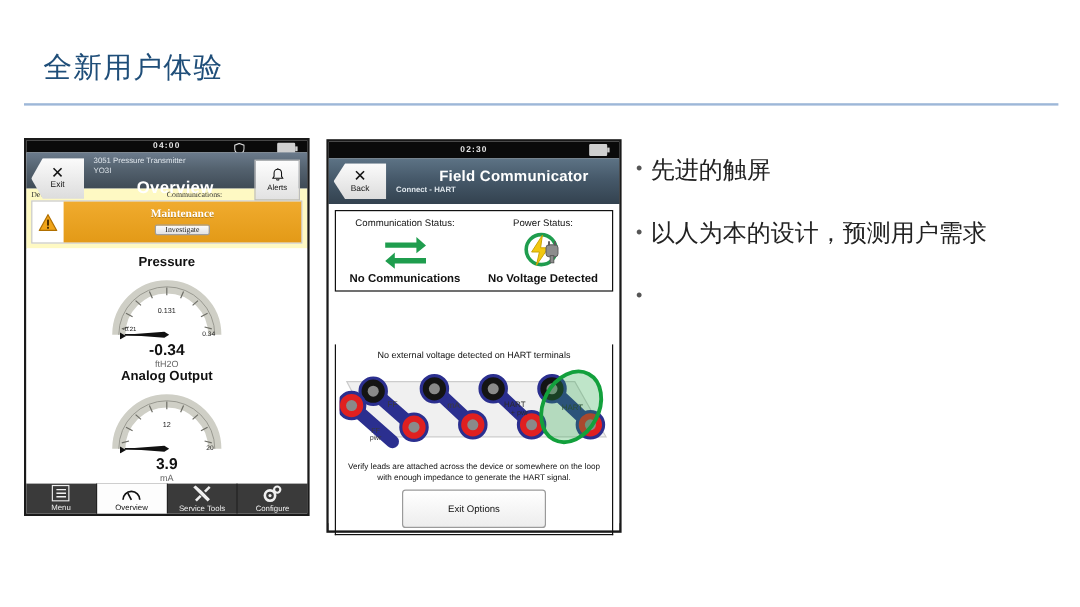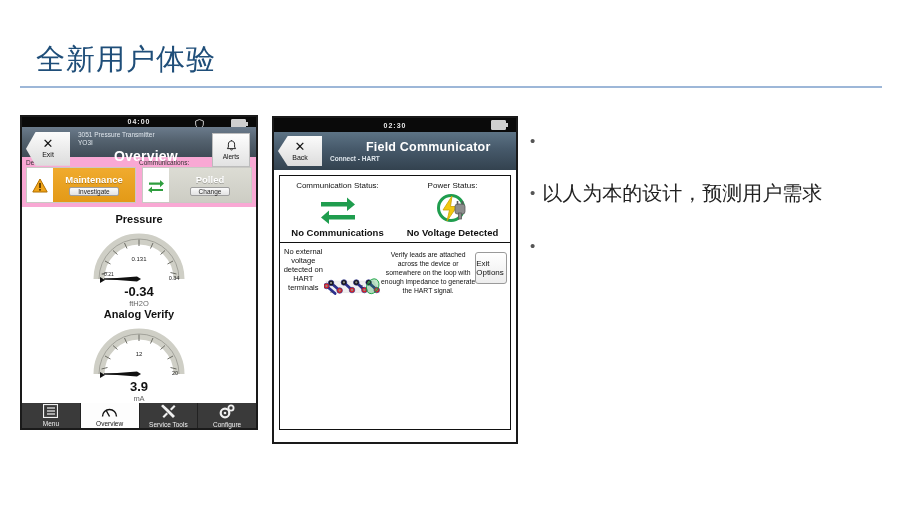--- a/index.html
+++ b/index.html
@@ -6,21 +6,21 @@
   body{
     width:900px;height:506px;background:#ffffff;
     font-family:"Liberation Sans","DejaVu Sans",sans-serif;
     overflow:hidden;position:relative;
   }
   .slide{position:absolute;inset:0;}
 
   
   .slide-title{
     position:absolute;left:36px;top:40px;
-    font-size:29px;color:#1f4e79;letter-spacing:1px;
+    font-size:24px;color:#1f4e79;letter-spacing:1px;
     font-family:"DejaVu Sans","Liberation Sans",sans-serif;
     white-space:nowrap;
   }
   .title-rule{
     position:absolute;left:20px;top:86px;width:862px;height:2px;
     background:#9db7d8;
   }
 
   
   .device{position:absolute;background:#ffffff;border:2px solid #1a1a1a;box-sizing:border-box;}
@@ -62,21 +62,21 @@
   .hdr-main-sm{font-size:12.5px;}
   .alerts-btn{
     position:absolute;right:6px;top:6px;width:36px;height:32px;
     background:linear-gradient(180deg,#fdfdfd,#e2e2e2);border:1px solid #bcbcbc;
     display:flex;flex-direction:column;align-items:center;justify-content:center;
     color:#111;cursor:pointer;
   }
   .alerts-btn .lbl{font-size:6.5px;margin-top:1px;}
 
   
-  .strip{background:#f9a8d4;padding:2px 4px 4px;}
+  .strip{background:#fef9c3;padding:2px 4px 4px;font-family:Liberation Serif, serif;}
   .strip-labels{display:flex;font-size:6.5px;color:#333;}
   .strip-labels span:first-child{width:50%;}
   .strip-cards{display:flex;gap:6px;margin-top:1px;}
   .card{flex:1;display:flex;align-items:center;border:1px solid #c9c9c4;height:34px;background:#fff;}
   .card .ico{width:26px;display:flex;align-items:center;justify-content:center;}
   .card .body{flex:1;height:100%;display:flex;flex-direction:column;align-items:center;justify-content:center;}
   .card-warn .body{background:linear-gradient(180deg,#f0ab2e,#e39a17);}
   .card-ok .body{background:linear-gradient(180deg,#dcdcd4,#cdcdc4);}
   .card .state{font-size:9.5px;font-weight:bold;color:#fff;text-shadow:0 1px 0 rgba(0,0,0,.25);line-height:11px;}
   .card .act{
@@ -107,21 +107,21 @@
   .navitem .nlbl{font-size:6.5px;margin-top:2px;}
 
   
   .rbody{background:#fff;padding:5px 5px 6px;height:calc(100% - 58px);box-sizing:border-box;display:flex;flex-direction:column;}
   .status-row{display:flex;border:1px solid #111;padding:5px 0 4px;}
   .status-col{flex:1;text-align:center;}
   .status-col .sc-lbl{font-size:8px;color:#111;}
   .status-col .sc-val{font-size:9.5px;font-weight:bold;color:#111;margin-top:2px;}
   .status-col svg{display:block;margin:3px auto 2px;}
 
-  .term-box{border:1px solid #111;border-top:none;flex:1;display:flex;flex-direction:row;padding:4px 3px 5px;}
+  .term-box{border:1px solid #111;border-top:none;flex:1;display:flex;flex-direction:column;padding:4px 3px 5px;margin-top:44px;}
   .term-msg{font-size:7.5px;color:#111;text-align:center;margin-bottom:2px;}
   .term-note{font-size:6.8px;color:#111;text-align:center;line-height:9px;margin-top:3px;}
   .more-opt{
     margin:5px auto 0;width:118px;height:30px;border:1px solid #9a9a9a;border-radius:3px;
     background:linear-gradient(180deg,#ffffff,#ededed);
     display:flex;align-items:center;justify-content:center;font-size:8px;color:#111;cursor:pointer;
   }
 
   
   .bullets{position:absolute;left:530px;top:128px;width:350px;}
@@ -184,32 +184,20 @@
               <rect x="7.2" y="5" width="1.6" height="5" fill="#4a2d00"></rect>
               <rect x="7.2" y="11" width="1.6" height="1.6" fill="#4a2d00"></rect>
             </svg>
           </div>
           <div class="body">
             <div class="state">Maintenance</div>
             <div class="act">Investigate</div>
           </div>
         </div>
 
-        <div class="card card-ok">
-          <div class="ico">
-            <svg width="18" height="15" viewBox="0 0 18 15">
-              <path d="M2 4.5 H13 L13 2 L17 5.6 L13 9.2 L13 6.8 H2 Z" fill="#2f9e3f"></path>
-              <path d="M16 11 H5 L5 8.6 L1 12.2 L5 15 L5 13 H16 Z" fill="#2f9e3f"></path>
-            </svg>
-          </div>
-          <div class="body">
-            <div class="state">Polled</div>
-            <div class="act">Change</div>
-          </div>
-        </div>
 
       </div>
     </div>
 
     <div class="gauges">
 
       <div class="gauge">
         <div class="g-title">Pressure</div>
         <svg width="96" height="56" viewBox="0 0 96 56">
           <path d="M8 52 A40 40 0 0 1 88 52" fill="none" stroke="#cfcfc6" stroke-width="11"></path>
@@ -230,21 +218,21 @@
           <text x="17" y="49" font-size="5" fill="#222" text-anchor="middle" font-family="Liberation Sans, sans-serif">-0.21</text>
           <polygon points="9,50 14,53 9,56" fill="#111"></polygon>
           <path d="M13 52 L46 49.5 L50 52 L46 54.5 Z" fill="#111"></path>
           <line x1="13" y1="52" x2="40" y2="52" stroke="#111" stroke-width="1.4"></line>
         </svg>
         <div class="g-val">-0.34</div>
         <div class="g-unit">ftH2O</div>
       </div>
 
       <div class="gauge">
-        <div class="g-title">Analog Verify</div>
+        <div class="g-title">Analog Output</div>
         <svg width="96" height="56" viewBox="0 0 96 56">
           <path d="M8 52 A40 40 0 0 1 88 52" fill="none" stroke="#cfcfc6" stroke-width="11"></path>
           <path d="M8 52 A40 40 0 0 1 88 52" fill="none" stroke="#8e8e86" stroke-width="0.7"></path>
           <g stroke="#6d6d66" stroke-width="1">
             <line x1="10.5" y1="47" x2="16.5" y2="45.5"></line>
             <line x1="14" y1="34" x2="19.5" y2="37"></line>
             <line x1="22" y1="23.5" x2="26.5" y2="27.5"></line>
             <line x1="33.5" y1="16" x2="36" y2="21.5"></line>
             <line x1="48" y1="12.5" x2="48" y2="19"></line>
             <line x1="62" y1="16" x2="59.5" y2="21.5"></line>
@@ -403,20 +391,21 @@
 
         <div class="more-opt">Exit Options</div>
       </div>
 
     </div>
   </div>
 
   <div class="bullets">
     <div class="bullet">
       <span class="dot">•</span>
+      <span class="btxt">先进的触屏</span>
     </div>
     <div class="bullet">
       <span class="dot">•</span>
       <span class="btxt">以人为本的设计，预测用户需求</span>
     </div>
     <div class="bullet">
       <span class="dot">•</span>
     </div>
   </div>
 

